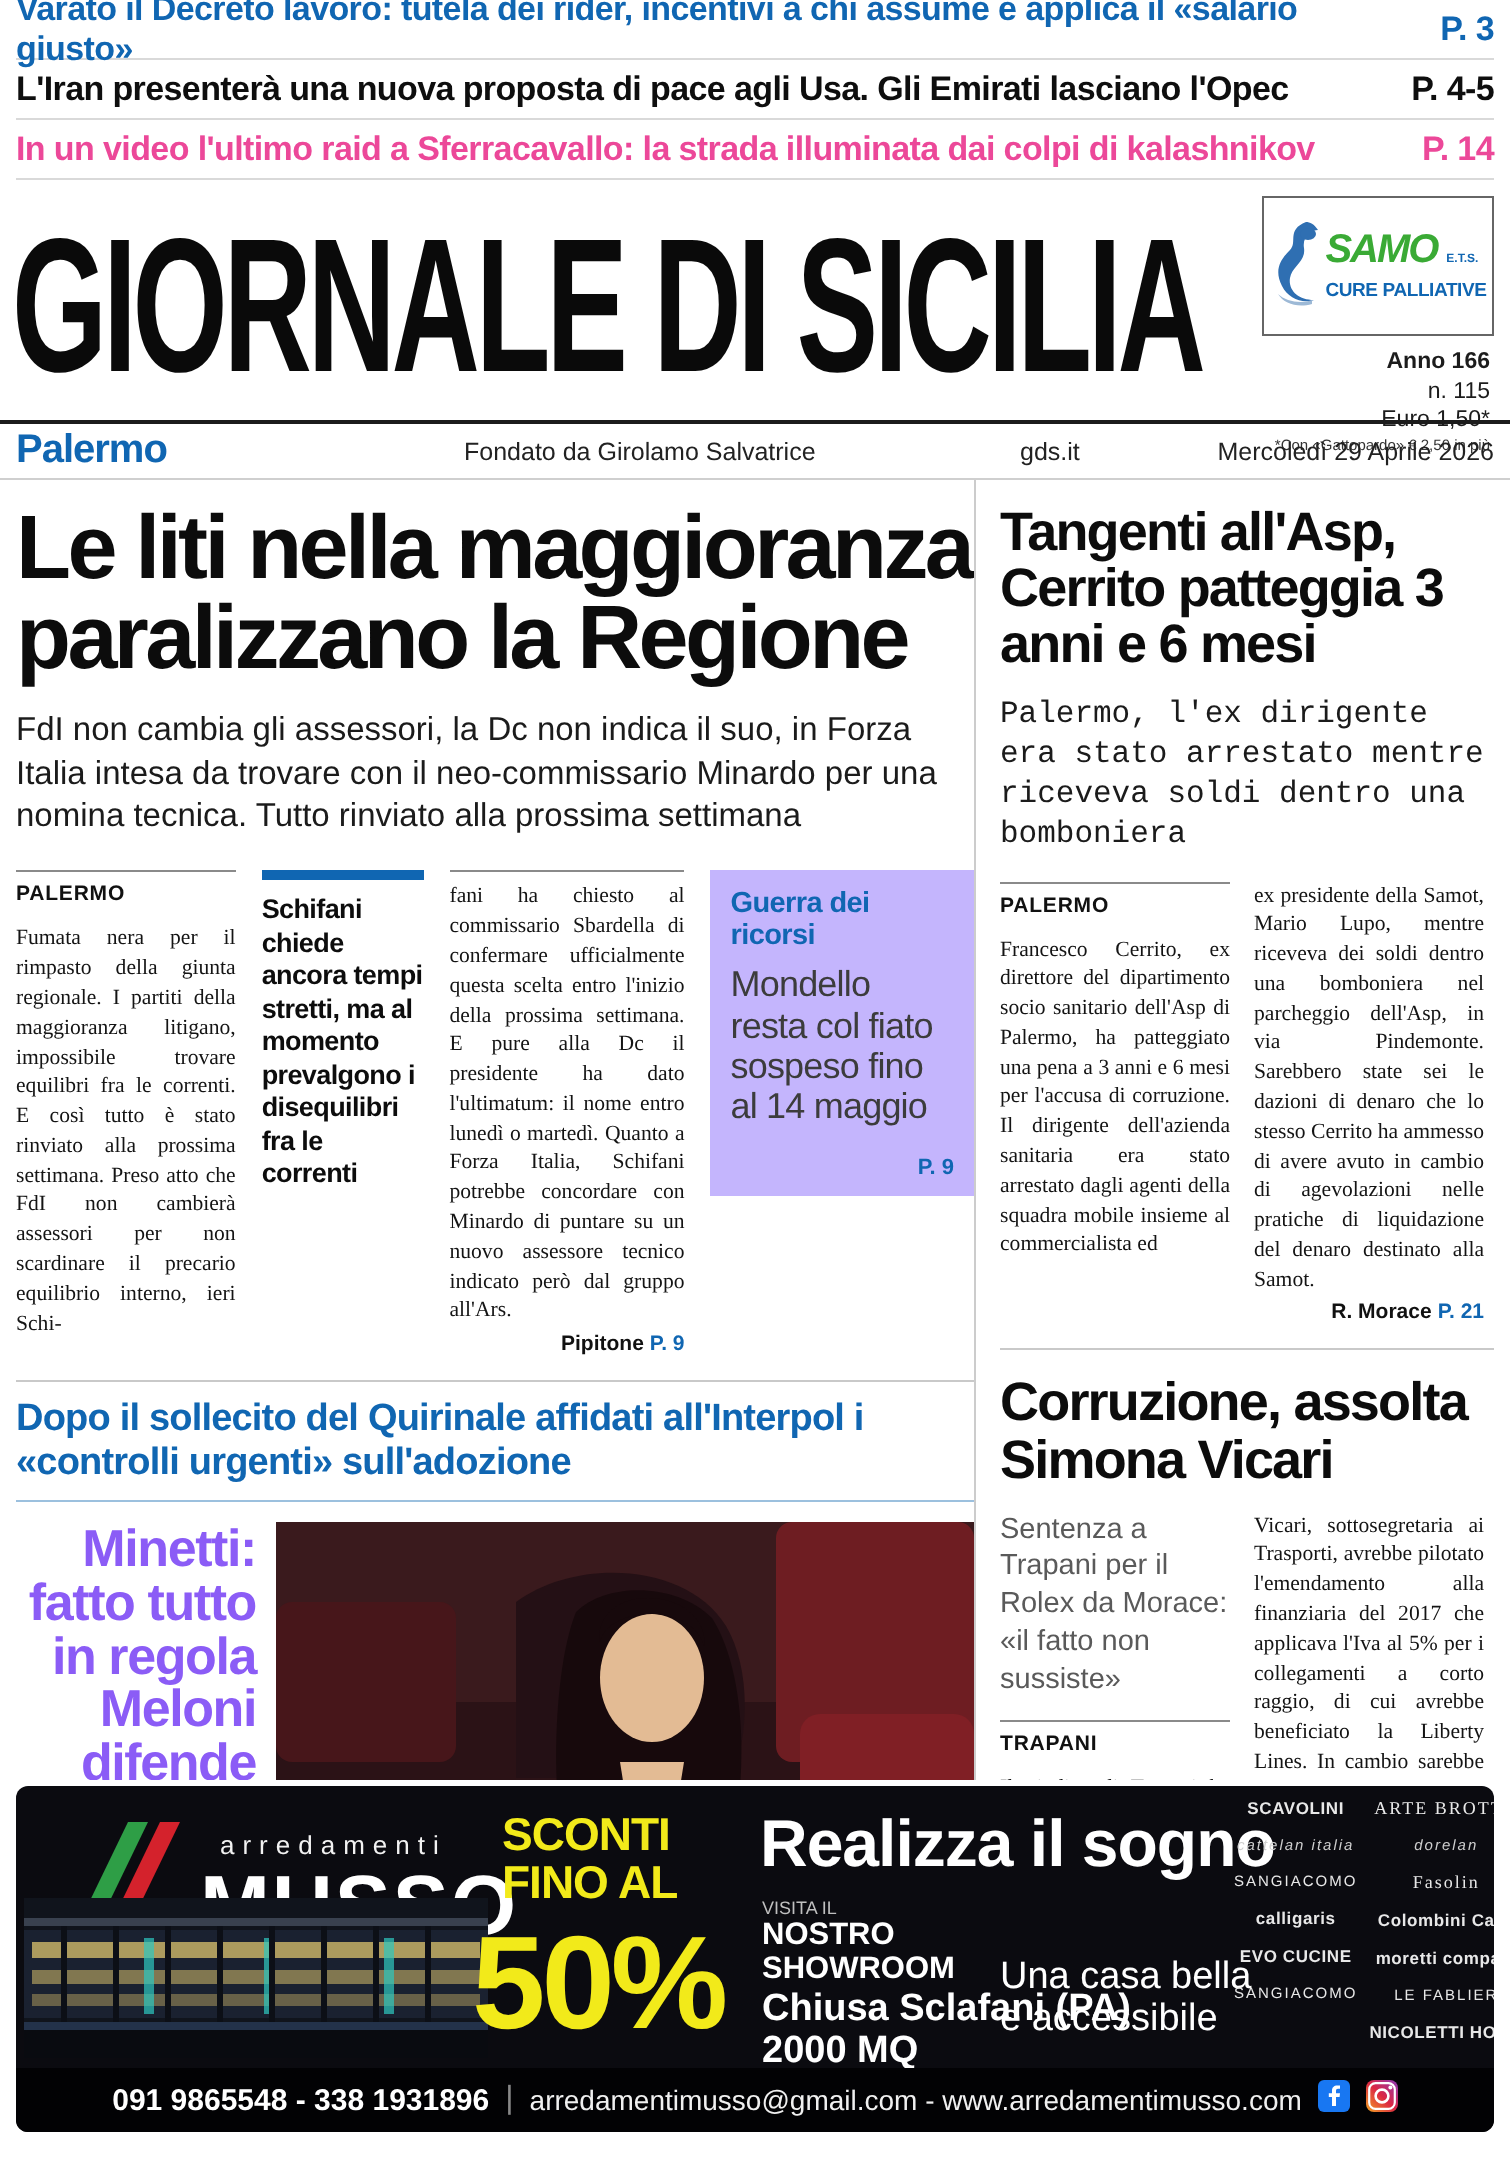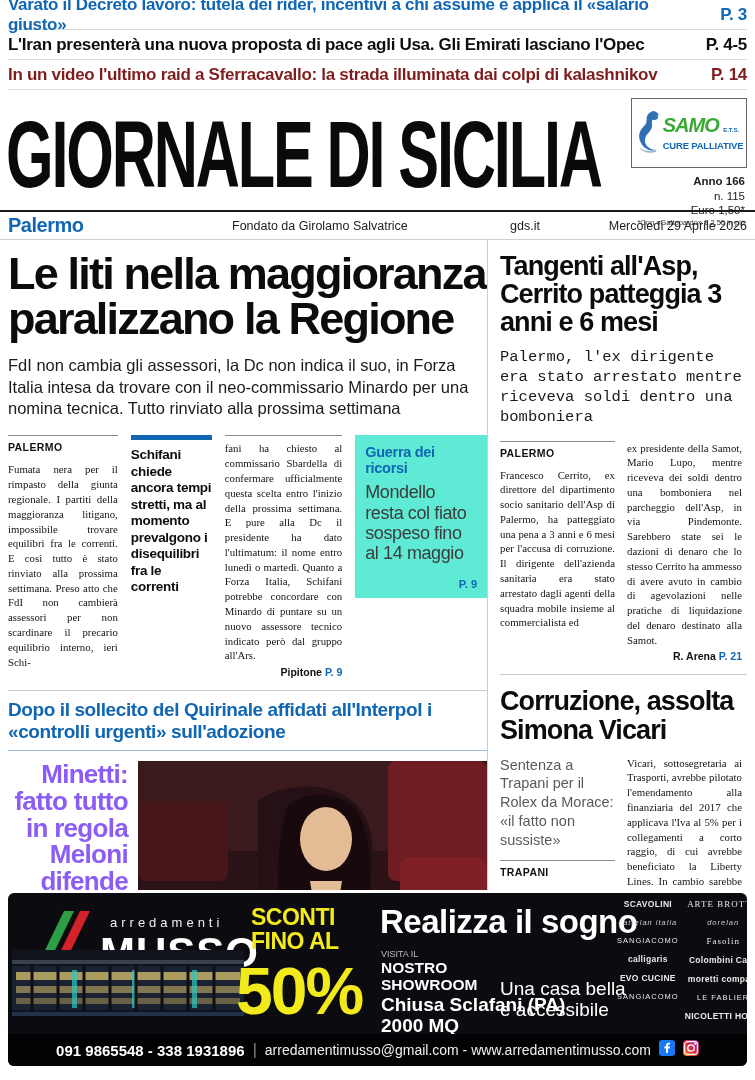--- a/index.html
+++ b/index.html
@@ -6,21 +6,21 @@
   html,body { background:#e9e9e9; }
   body { font-family:"Liberation Sans", sans-serif; }
   .page { position:relative; width:755px; height:1080px; margin:0 auto; background:#fff; overflow:hidden; color:#111; }
 
   
   .strips { padding:0 8px; }
   .strip { display:flex; justify-content:space-between; align-items:center; height:30px; border-bottom:1px solid #d9d9d9; font-weight:bold; font-size:17px; letter-spacing:-0.3px; }
   .strip .pref { font-weight:bold; white-space:nowrap; margin-left:14px; }
   .strip.s1, .strip.s1 .pref { color:#1066b2; }
   .strip.s2, .strip.s2 .pref { color:#0e0e0e; }
-  .strip.s3, .strip.s3 .pref { color:#7f1d1d; }
+  .strip.s3, .strip.s3 .pref { color:#ec4899; }
 
   
   .masthead { position:relative; height:122px; padding:0 8px; border-bottom:2px solid #1c1c1c; }
   .mast-title { position:absolute; left:6px; top:16px; font-size:85px; font-weight:900; letter-spacing:-3px; line-height:1; white-space:nowrap; color:#0a0a0a; transform:scale(0.72,1.12); transform-origin:0 0; }
   .samo-box { position:absolute; right:8px; top:8px; width:116px; height:70px; border:1px solid #666; background:#fff; display:flex; align-items:center; justify-content:center; gap:2px; }
   .samo-right { display:flex; flex-direction:column; align-items:flex-start; }
   .samo-name { color:#3aaa35; font-weight:bold; font-style:italic; font-size:20px; letter-spacing:-1px; line-height:1; }
   .samo-ets { color:#1066b2; font-size:6px; font-weight:bold; }
   .samo-tag { color:#1066b2; font-weight:bold; font-size:9.5px; margin-top:4px; letter-spacing:-0.2px; }
   .edition { position:absolute; right:10px; top:84px; text-align:right; font-size:11.5px; line-height:1.28; color:#1c1c1c; }
@@ -44,21 +44,21 @@
   .serif { font-family:"Liberation Serif", serif; font-size:10.8px; line-height:1.37; text-align:justify; color:#141414; }
   .kicker { font-size:10.5px; font-weight:800; letter-spacing:0.4px; color:#111; display:block; margin-bottom:9px; }
   .rule-top { border-top:1.5px solid #8a8a8a; padding-top:5px; }
 
   .lead-cols { display:flex; gap:13px; }
   .lc1 { width:114px; }
   .lquote { width:84px; border-top:5px solid #1066b2; padding-top:7px; font-size:13.5px; font-weight:800; line-height:1.22; letter-spacing:-0.3px; color:#0d0d0d; }
   .lc2 { width:122px; }
   .byline { text-align:right; font-size:10.5px; font-weight:bold; color:#111; margin-top:3px; }
   .byline .bp { color:#1066b2; font-weight:bold; margin-left:3px; }
-  .graybox { width:136px; background:#5eead4; padding:9px 10px 8px; align-self:flex-start; }
+  .graybox { width:136px; background:#c4b5fd; padding:9px 10px 8px; align-self:flex-start; }
   .graybox .gk { color:#1066b2; font-size:14.5px; font-weight:800; letter-spacing:-0.3px; }
   .graybox .gt { font-size:18px; line-height:1.13; color:#3c3c3c; letter-spacing:-0.4px; margin-top:6px; }
   .graybox .gp { color:#1066b2; font-weight:800; font-size:11px; text-align:right; margin-top:14px; }
 
   .hr-gray { border:none; border-top:1px solid #c9c9c9; margin:12px 0 0; }
   .strapline { font-size:19px; font-weight:800; color:#1066b2; letter-spacing:-0.4px; padding:8px 0 7px; border-bottom:1px solid #9cc0de; }
 
   .minetti { display:flex; gap:10px; padding-top:10px; }
   .mi-left { width:120px; flex:none; display:flex; flex-direction:column; }
   .mi-left h3 { font-size:26px; line-height:1.03; font-weight:800; letter-spacing:-0.7px; color:#8b5cf6;text-align:right; }
@@ -215,21 +215,21 @@
       <h2 class="sec-h">Tangenti all'Asp, Cerrito patteggia 3 anni e 6 mesi</h2>
       <div class="sec-sub">Palermo, l'ex dirigente era stato arrestato mentre riceveva soldi dentro una bomboniera</div>
       <div class="two-cols">
         <div class="tc rule-top">
           <span class="kicker">PALERMO</span>
           <div class="serif">Francesco Cerrito, ex direttore del dipartimento socio sanitario dell'Asp di Palermo, ha patteggiato una pena a 3 anni e 6 mesi per l'accusa di corruzione. Il dirigente dell'azienda sanitaria era stato arrestato dagli agenti della squadra mobile insieme al commercialista ed</div>
         </div>
         <div class="tc">
           <div class="serif">ex presidente della Samot, Mario Lupo, mentre riceveva dei soldi dentro una bomboniera nel parcheggio dell'Asp, in via Pindemonte. Sarebbero state sei le dazioni di denaro che lo stesso Cerrito ha ammesso di avere avuto in cambio di agevolazioni nelle pratiche di liquidazione del denaro destinato alla Samot.</div>
           <div class="byline">
-            <span>R. Arena</span><span class="bp">P. 21</span>
+            <span>R. Morace</span><span class="bp">P. 21</span>
           </div>
         </div>
       </div>
 
       <hr class="hr-gray">
 
       <h2 class="sec-h">Corruzione, assolta Simona Vicari</h2>
       <div class="two-cols">
         <div class="tc">
           <div class="sub-gray">Sentenza a Trapani per il Rolex da Morace: «il fatto non sussiste»</div>

